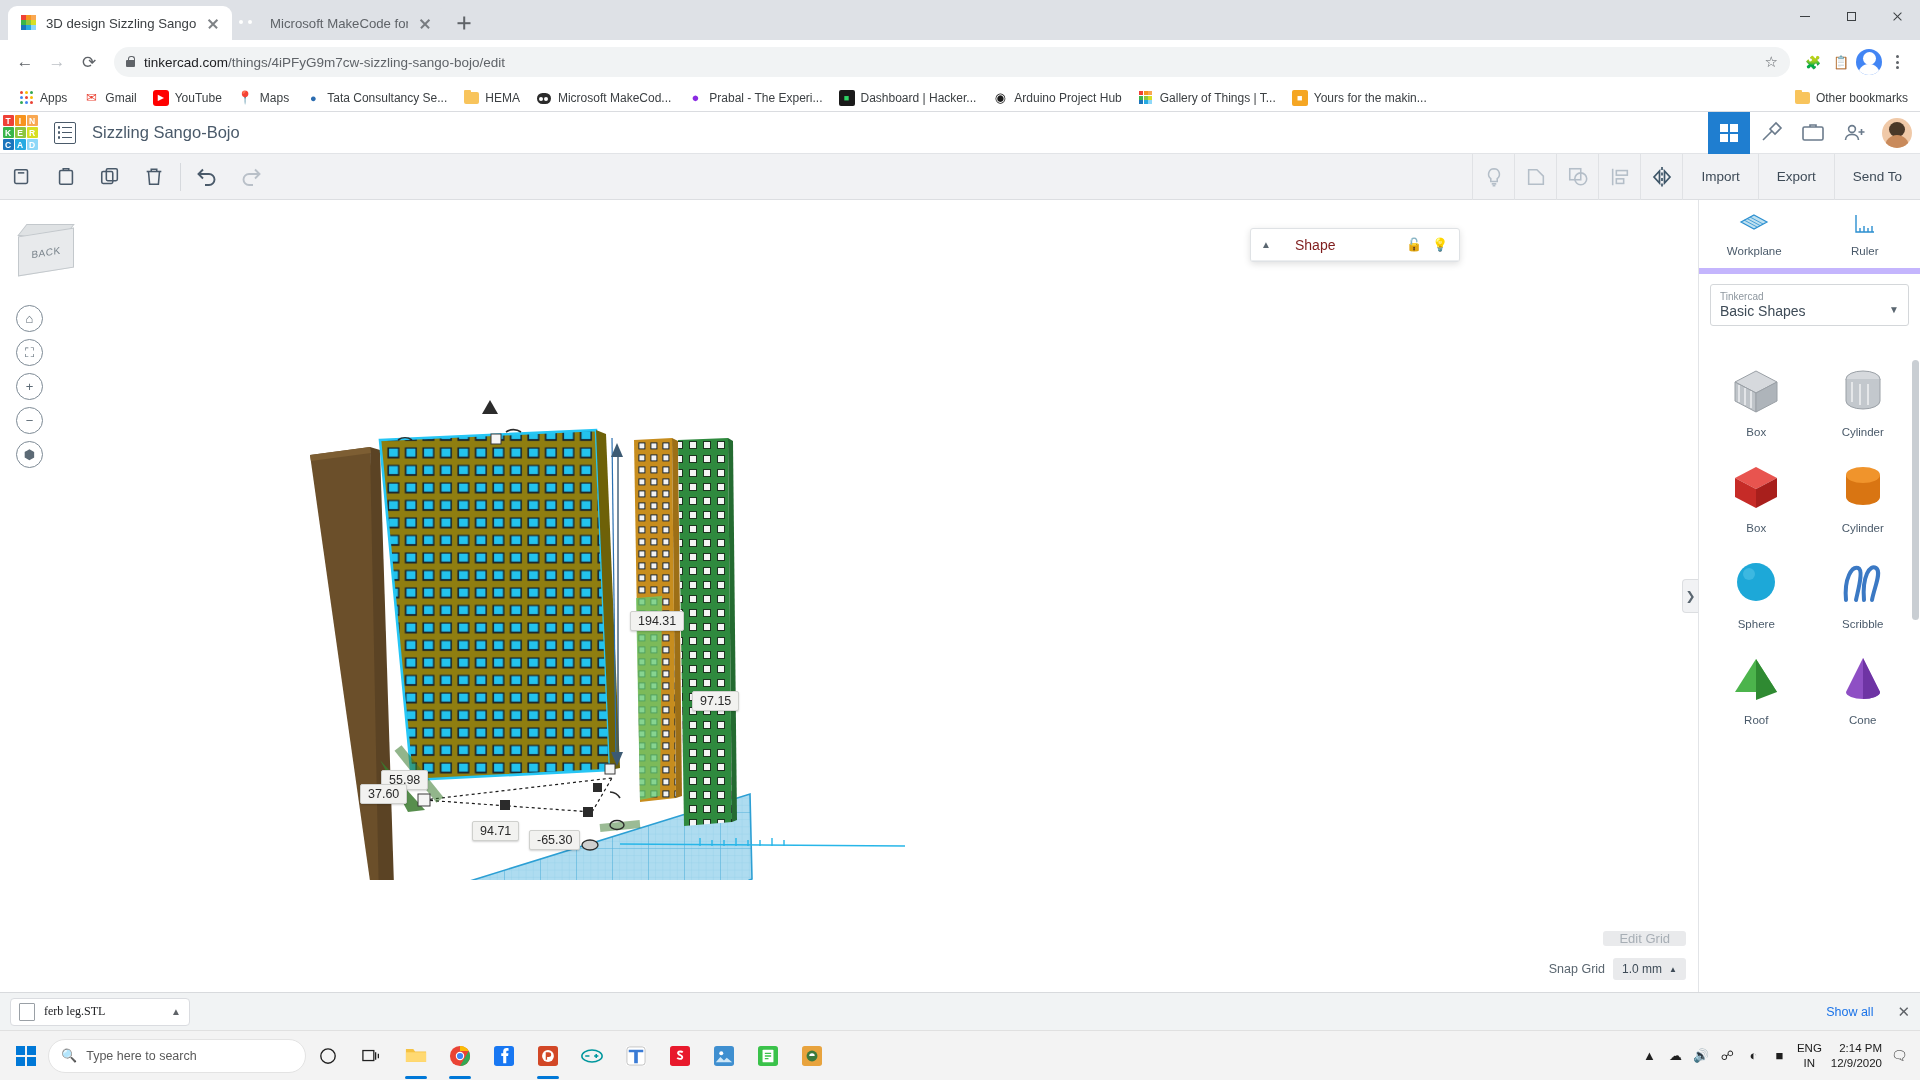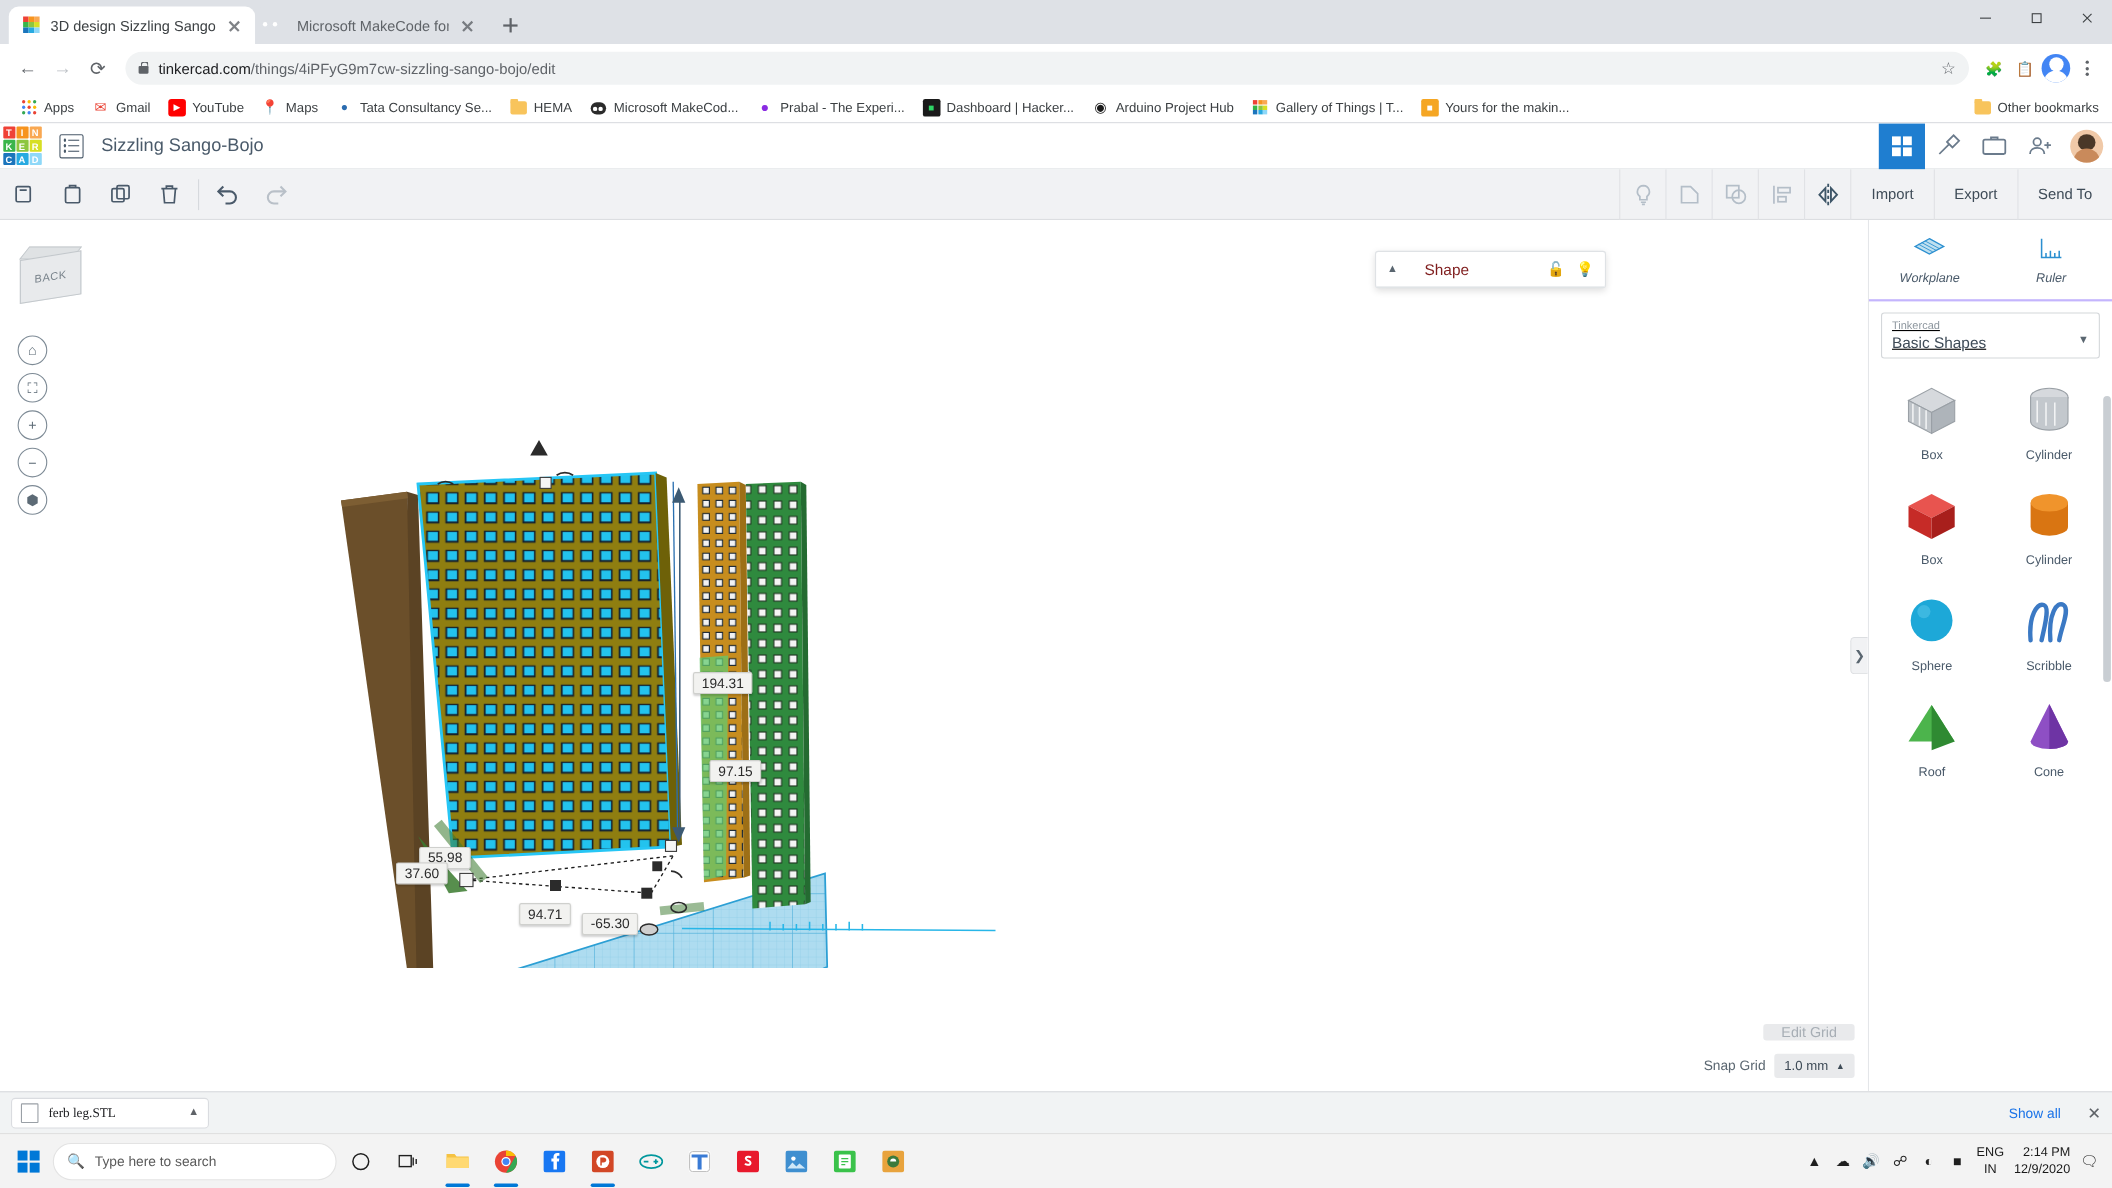--- a/index.html
+++ b/index.html
@@ -237,27 +237,27 @@
 
   
   .dim-label {
     position: absolute; background: #f2f2f0; border: 1px solid #cfd0cd; border-radius: 2px;
     padding: 2px 7px; font-size: 12.5px; color: #2a2a2a; white-space: nowrap;
     box-shadow: 0 1px 2px rgba(0,0,0,.18); z-index: 6;
   }
 
   
   .right-panel { width: 222px; background: #fff; border-left: 1px solid #e2e4e7; display: flex; flex-direction: column; }
-  .rp-tools { height: 74px; display: flex; border-bottom: 2px solid #c4b5fd; font-style: italic; }
+  .rp-tools { height: 74px; display: flex; border-bottom: 6px solid #c4b5fd; }
   .rp-tool {
     flex: 1; display: flex; flex-direction: column; align-items: center; justify-content: center; gap: 7px;
     font-size: 11.5px; color: #4a5a6a;
   }
   .rp-select {
-    margin: 10px 11px 0; border: 1px solid #d4d7da; border-radius: 3px; padding: 6px 9px; position: relative; text-decoration: underline;
+    margin: 10px 11px 18px; border: 1px solid #d4d7da; border-radius: 3px; padding: 6px 9px; position: relative;
   }
   .rp-select .lbl { font-size: 10px; color: #8e979f; }
   .rp-select .val { font-size: 14px; color: #3e4b57; margin-top: 1px; }
   .rp-select .chev { position: absolute; right: 9px; top: 19px; font-size: 10px; color: #5a6670; }
 
   .shape-grid {
     flex: 1; display: grid; grid-template-columns: 1fr 1fr; gap: 4px;
     padding: 12px 6px 0; align-content: start; overflow: hidden;
   }
   .shape-cell { display: flex; flex-direction: column; align-items: center; gap: 6px; padding: 8px 0 10px; }
@@ -711,21 +711,21 @@
 
         <div class="nav-tools">
           <div class="nav-btn">⌂</div>
           <div class="nav-btn">⛶</div>
           <div class="nav-btn">+</div>
           <div class="nav-btn">−</div>
           <div class="nav-btn">⬢</div>
         </div>
 
         <div class="dim-label" style="left:630px;top:411px">194.31</div>
-        <div class="dim-label" style="left:645px;top:491px">97.15</div>
+        <div class="dim-label" style="left:692px;top:491px">97.15</div>
         <div class="dim-label" style="left:381px;top:570px">55.98</div>
         <div class="dim-label" style="left:360px;top:584px">37.60</div>
         <div class="dim-label" style="left:472px;top:621px">94.71</div>
         <div class="dim-label" style="left:529px;top:630px">-65.30</div>
 
         <div class="shape-popup">
           <div class="sp-head">
             <span class="sp-collapse">▲</span>
             <span class="sp-title">Shape</span>
             <span class="sp-ico">🔓</span>

